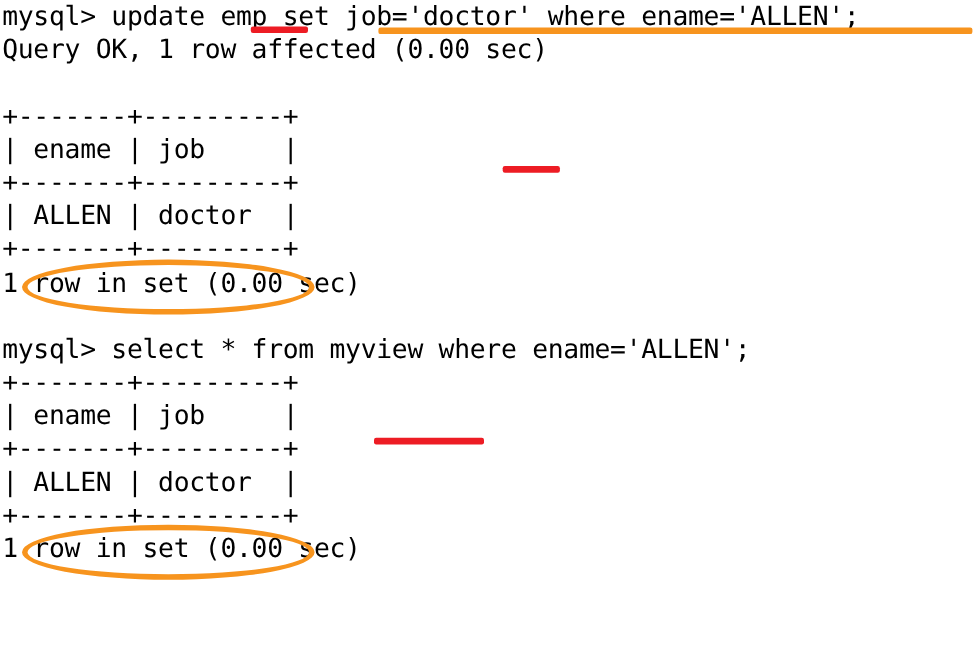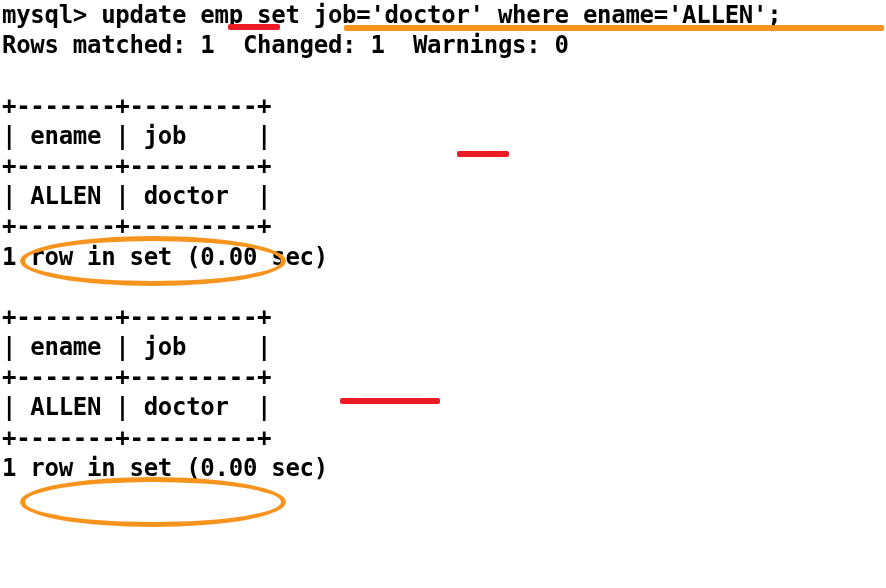--- a/index.html
+++ b/index.html
@@ -31,21 +31,21 @@
   }
 
   .line {
     font-family: "DejaVu Sans Mono", "Liberation Mono", monospace;
     font-size: 24px;
     line-height: 30.2px;
     height: 30.2px;
     color: #000000;
     white-space: pre;
     letter-spacing: -0.28px;
-    font-weight: 700;
+    font-weight: 400;
   }
 
   .line.blank {
     color: transparent;
   }
 
   
   .annotations {
     position: absolute;
     left: 0;
@@ -76,29 +76,30 @@
     background: transparent;
   }
 </style>
 </head>
 <body>
 
 <div id="terminal">
 
   <div class="console-lines">
     <div class="line">mysql&gt; update emp set job='doctor' where ename='ALLEN';</div>
-    <div class="line">Rows matched: 1  Changed: 1  Warnings: 0</div>
+    <div class="line">Query OK, 1 row affected (0.00 sec)</div>
     <div class="line blank"></div>
     <div class="line">+-------+---------+</div>
     <div class="line">| ename | job     |</div>
     <div class="line">+-------+---------+</div>
     <div class="line">| ALLEN | doctor  |</div>
     <div class="line">+-------+---------+</div>
     <div class="line">1 row in set (0.00 sec)</div>
     <div class="line blank"></div>
+    <div class="line">mysql&gt; select * from myview where ename='ALLEN';</div>
     <div class="line">+-------+---------+</div>
     <div class="line">| ename | job     |</div>
     <div class="line">+-------+---------+</div>
     <div class="line">| ALLEN | doctor  |</div>
     <div class="line">+-------+---------+</div>
     <div class="line">1 row in set (0.00 sec)</div>
   </div>
 
   <div class="annotations">
     <div class="ul ul-red" style="left:228px;  top:24px;  width:52px;  height:6px;"></div>

